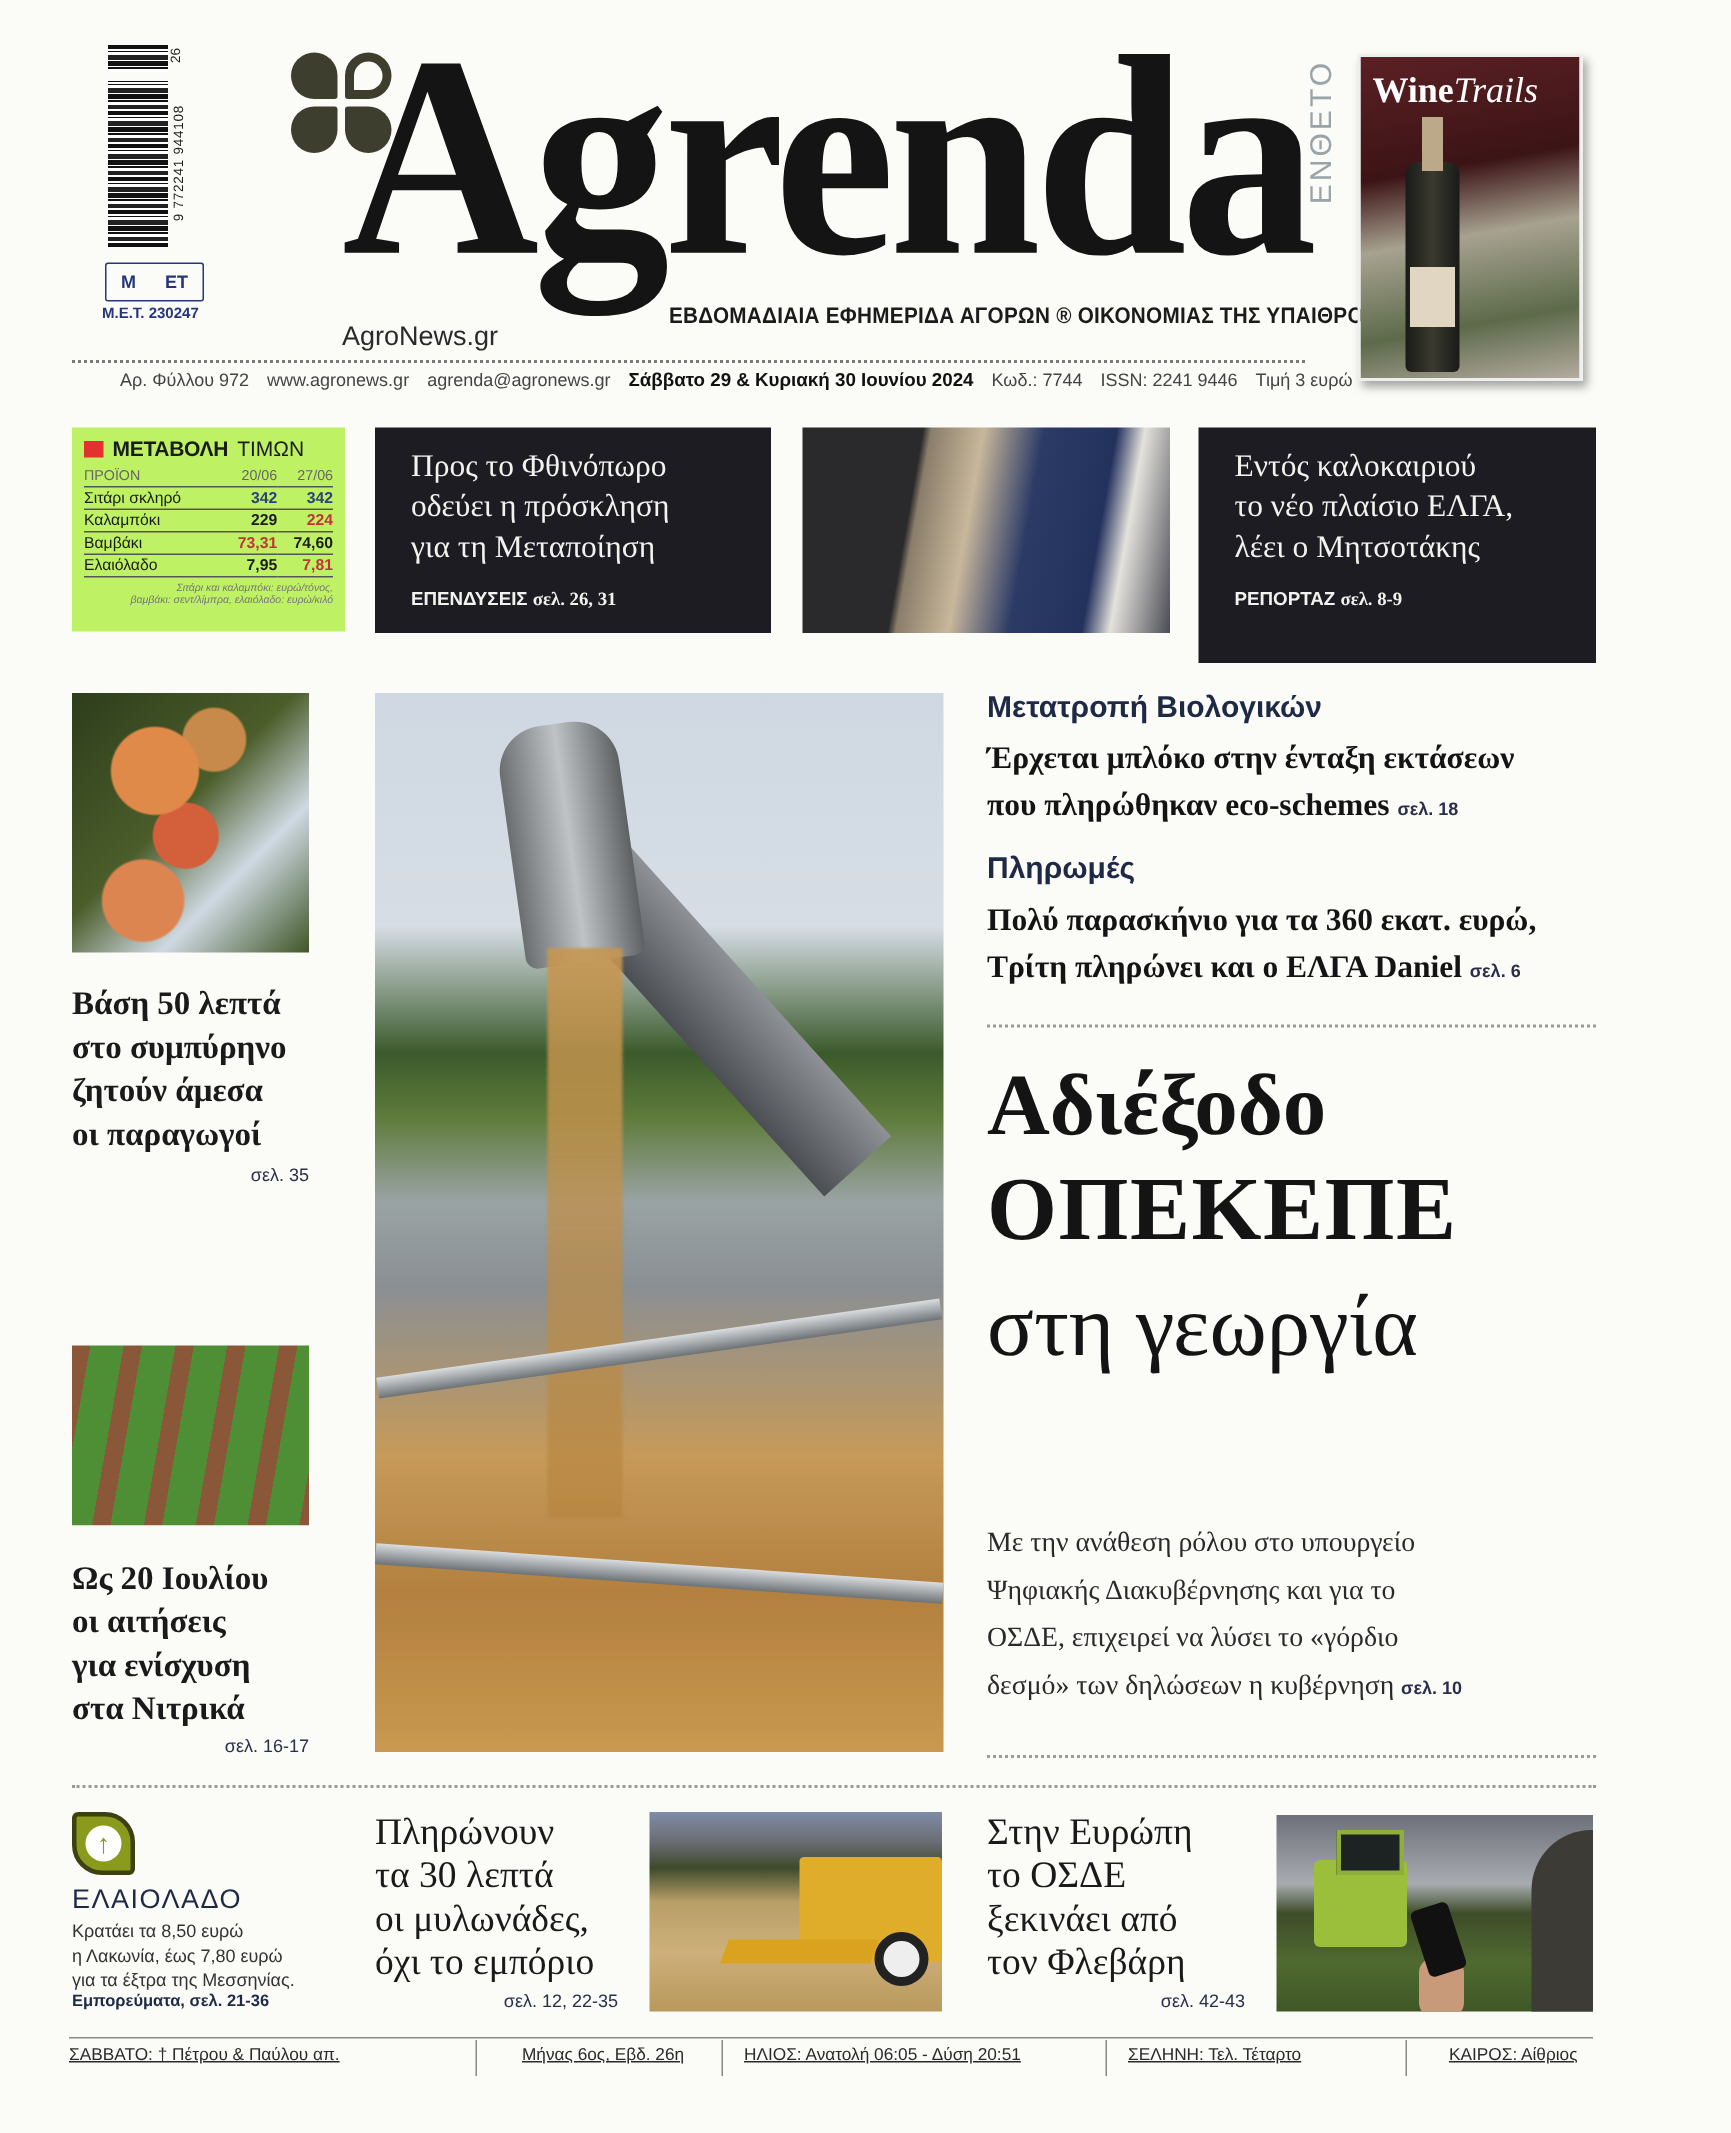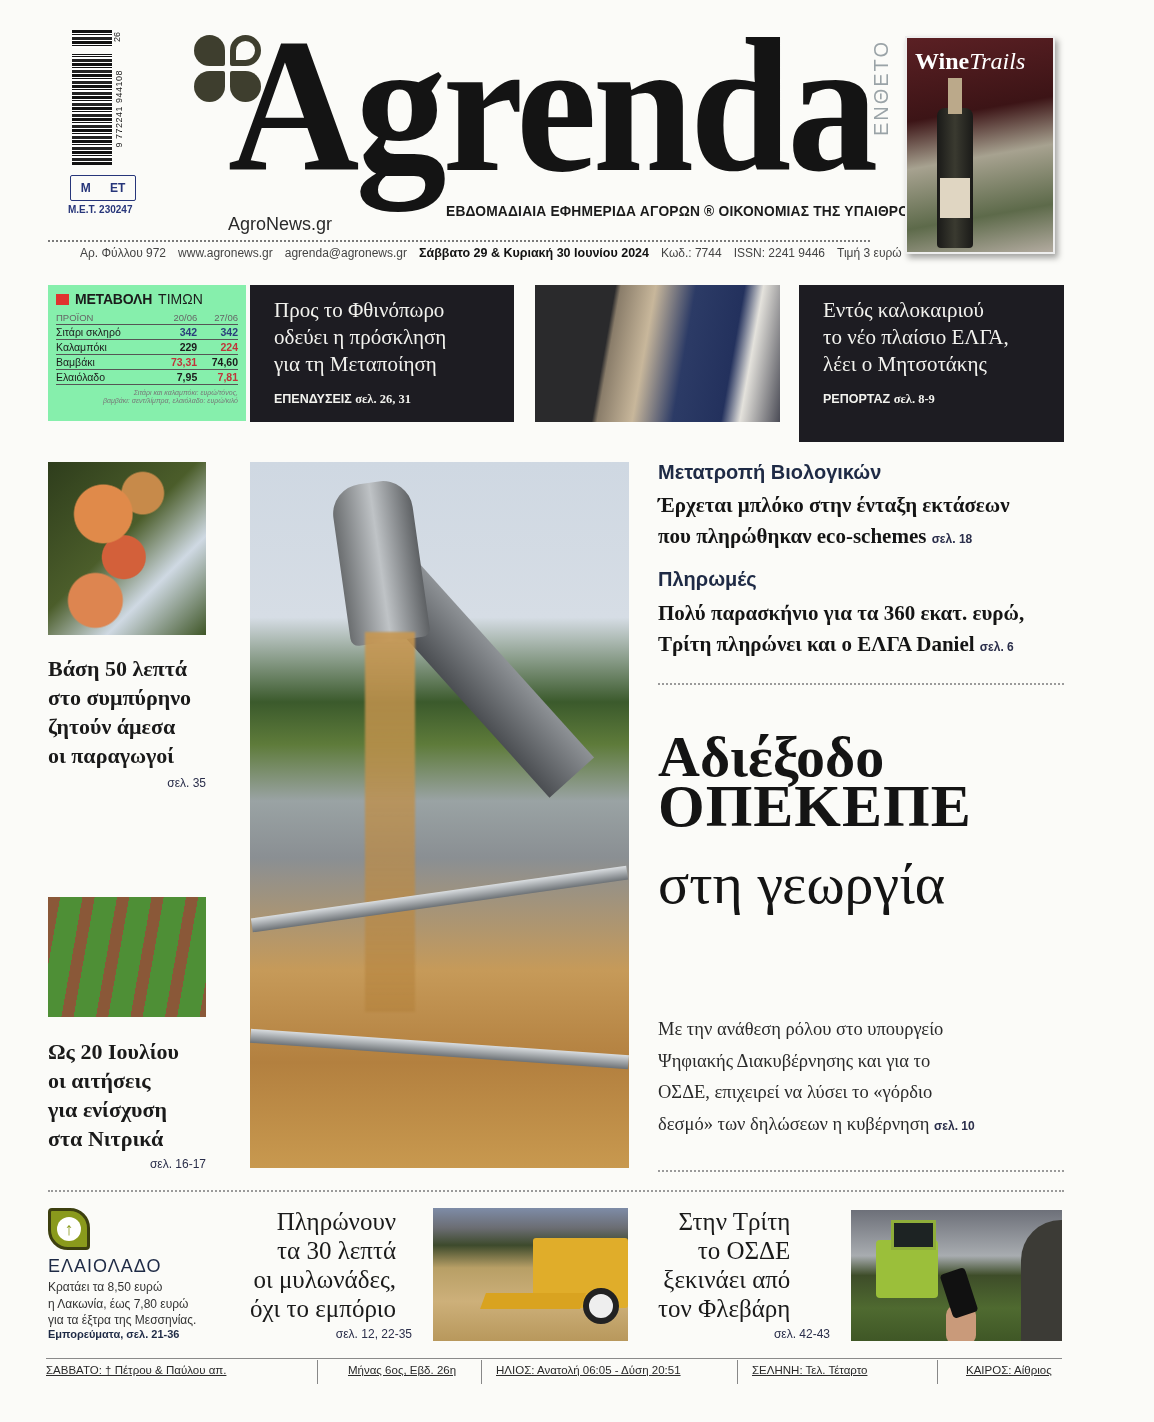--- a/index.html
+++ b/index.html
@@ -31,21 +31,21 @@
   
   .enthemo { left: 870px; top: 40px; font-size: 20px; color: #9aa3a7; writing-mode: vertical-rl; transform: rotate(180deg); letter-spacing: 2px; }
   .wine-cover { left: 905px; top: 36px; width: 150px; height: 218px; background: linear-gradient(170deg, #5b2024 0%, #3c1416 35%, #a7a290 55%, #5d6a4a 80%, #b3aba0 100%); box-shadow: 3px 4px 6px rgba(0,0,0,.35); border: 2px solid #eee; }
   .wine-title { position: absolute; left: 8px; top: 10px; font-size: 24px; color: #fff; }
   .wine-title i { font-weight: normal; }
   .bottle { position: absolute; left: 30px; top: 70px; width: 36px; height: 140px; background: linear-gradient(to right, #1a1a18, #3a3a30, #1a1a18); border-radius: 8px 8px 4px 4px; }
   .bottle::before { content: ""; position: absolute; left: 11px; top: -30px; width: 14px; height: 36px; background: #bba98a; }
   .bottle .label { position: absolute; left: 3px; top: 70px; width: 30px; height: 40px; background: #e0d6c2; }
 
   
-  .prices { left: 48px; top: 285px; width: 198px; height: 136px; background: #86efac; padding: 6px 8px; }
+  .prices { left: 48px; top: 285px; width: 182px; height: 136px; background: #bef264; padding: 6px 8px; }
   .prices .ttl { display: flex; align-items: center; gap: 6px; font-size: 14px; }
   .prices .sq { width: 13px; height: 11px; background: #e0332f; }
   .prices .ttl b { font-size: 14px; letter-spacing: -.2px; }
   .prices table { width: 100%; border-collapse: collapse; margin-top: 4px; font-size: 10.5px; }
   .prices th { font-weight: normal; color: #666; font-size: 9.5px; text-align: left; border-bottom: 1px solid #555; padding: 1px 0; }
   .prices th.n, .prices td.n { text-align: right; }
   .prices td { border-bottom: 1px solid #555; padding: 1px 0; font-weight: bold; }
   .prices td:first-child { font-weight: normal; }
   .prices .note { font-size: 7px; color: #777; text-align: right; font-style: italic; margin-top: 4px; line-height: 1.2; }
 
@@ -79,37 +79,37 @@
   .ph-tractor .shoulder { position: absolute; left: 170px; top: 10px; width: 60px; height: 130px; background: #3c3b36; border-radius: 40px 0 0 0; }
 
   
   .side-h { font-size: 22px; font-weight: bold; line-height: 29px; color: #1a1a1a; }
   .pg { font-size: 12px; font-weight: normal; color: #2a2e4a; text-align: right; }
 
   
   .kicker { font-size: 20px; font-weight: bold; color: #1e2a45; }
   .subh { font-size: 21px; font-weight: bold; line-height: 31px; color: #141414; }
   .subh small { font-size: 12px; color: #2a2e4a; font-family: "Liberation Sans", sans-serif; }
-  .lead1 { left: 658px; top: 724px; font-size: 58px; font-weight: bold; line-height: 66px; color: #141414; }
+  .lead1 { left: 658px; top: 704px; font-size: 58px; font-weight: bold; line-height: 66px; color: #141414; }
   .lead2 { left: 658px; top: 772px; font-size: 60px; font-weight: bold; color: #141414; letter-spacing: 1px; }
   .lead3 { left: 658px; top: 848px; font-size: 58px; line-height: 72px; color: #141414; }
   .lead-body { left: 658px; top: 1014px; width: 410px; font-size: 18.5px; line-height: 31.5px; color: #2a2a2a; }
   .lead-body b { font-family: "Liberation Sans", sans-serif; font-size: 12px; color: #2a2e4a; }
 
   .hline { height: 0; border-top: 1px solid #8a8a8a; }
   .dots { height: 0; border-top: 2px dotted #9a9a9a; }
 
   
   .olive-icon { left: 48px; top: 1208px; width: 42px; height: 42px; background: #8a9a1c; border-radius: 4px 20px 4px 20px; border: 3px solid #3d4010; display: flex; align-items: center; justify-content: center; }
   .olive-icon span { width: 24px; height: 24px; background: #fff; border-radius: 50%; color: #8a9a1c; font-weight: bold; font-size: 18px; line-height: 24px; text-align: center; }
   .olive-title { left: 48px; top: 1256px; font-size: 18px; color: #1e2a45; letter-spacing: 1px; }
   .olive-body { left: 48px; top: 1279px; font-size: 12px; line-height: 16.5px; color: #333; }
   .olive-src { left: 48px; top: 1328px; font-size: 11px; font-weight: bold; color: #1e2a45; }
 
-  .bot-h { font-size: 25px; line-height: 29px; color: #1a1a1a; text-align: right; }
+  .bot-h { font-size: 25px; line-height: 29px; color: #1a1a1a; }
 
   
   .footer { left: 46px; top: 1360px; width: 1016px; height: 24px; display: flex; font-size: 11.5px; color: #2a2a2a; }
   .footer div { padding: 4px 0 0 0; border-right: 1px solid #888; text-decoration: underline; }
   .footer div:last-child { border-right: none; }
 </style>
 </head>
 <body>
 
 <div class="abs barcode">
@@ -286,21 +286,21 @@
   <div>όχι το εμπόριο</div>
 </div>
 <div class="abs pg sans" style="left:300px;top:1327px;width:112px;">σελ. 12, 22-35</div>
 <div class="abs photo ph-harvester">
   <div class="cab"></div>
     <div class="head"></div>
     <div class="wheel"></div>
 </div>
 
 <div class="abs serif bot-h" style="left:658px;top:1207px;">
-  <div>Στην Τρίτη</div>
+  <div>Στην Ευρώπη</div>
   <div>το ΟΣΔΕ</div>
   <div>ξεκινάει από</div>
   <div>τον Φλεβάρη</div>
 </div>
 <div class="abs pg sans" style="left:740px;top:1327px;width:90px;">σελ. 42-43</div>
 <div class="abs photo ph-tractor">
   <div class="tr"></div>
     <div class="cab2"></div>
     <div class="shoulder"></div>
     <div class="hand"></div>

